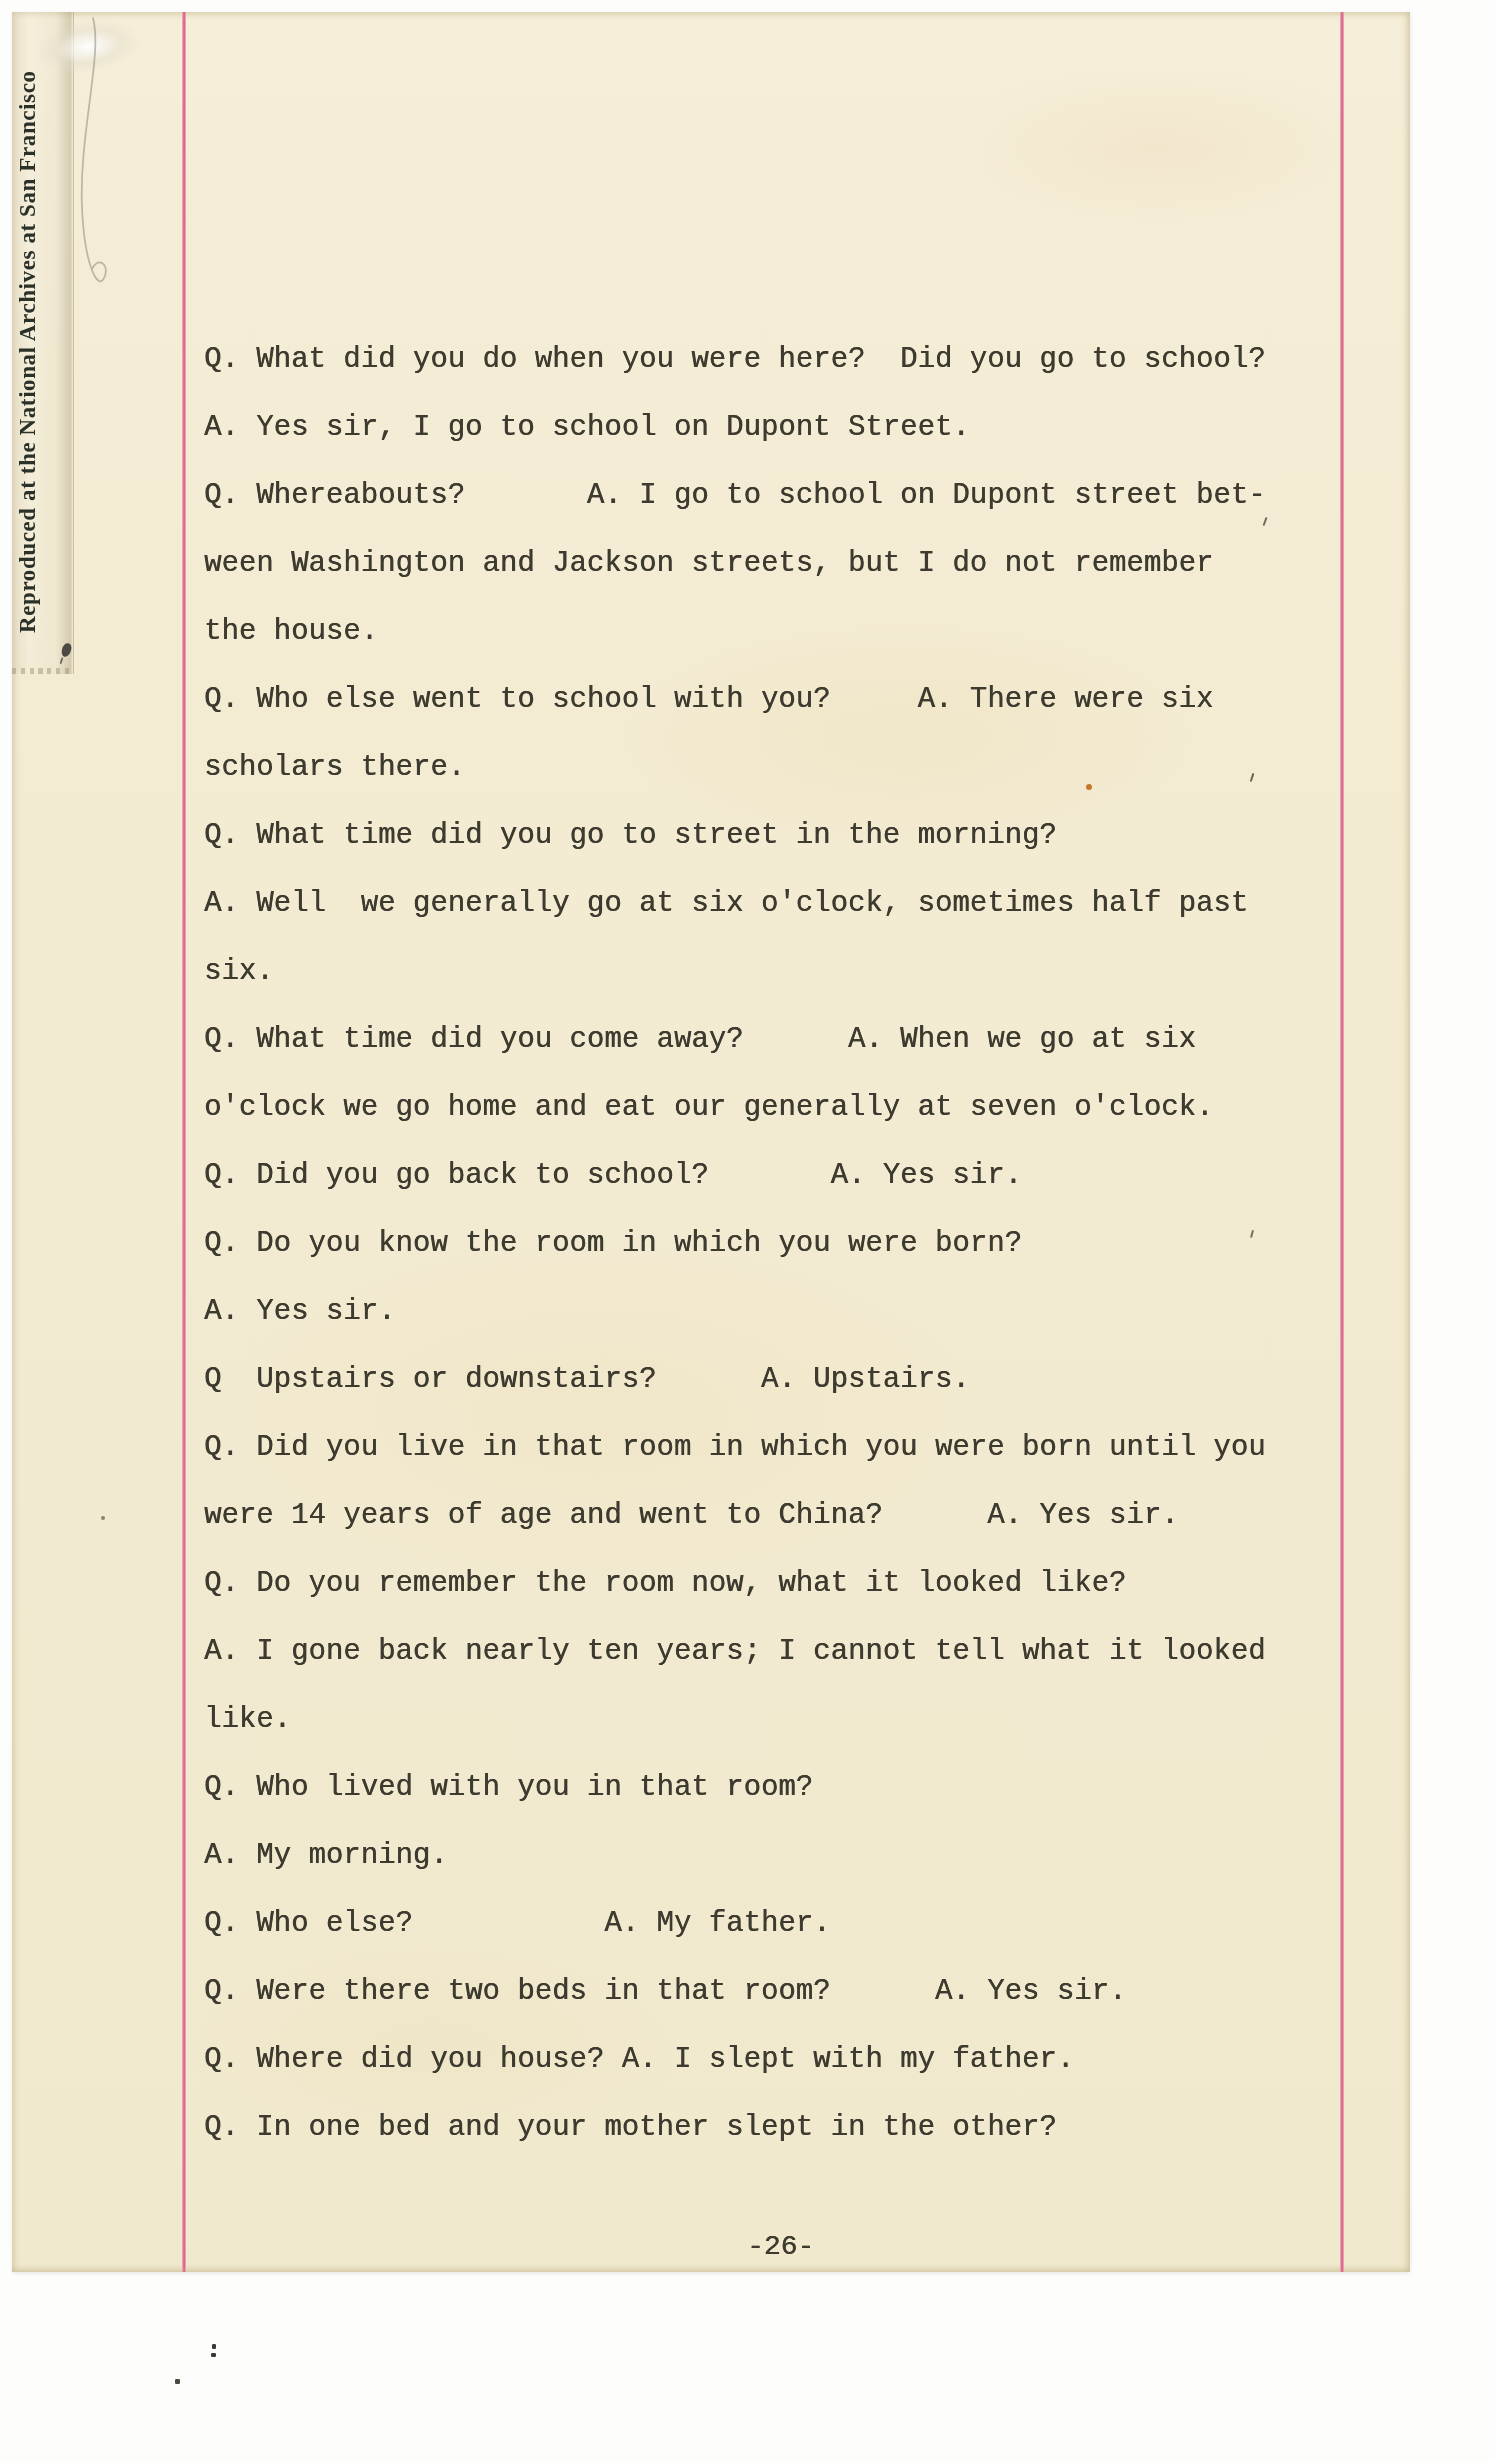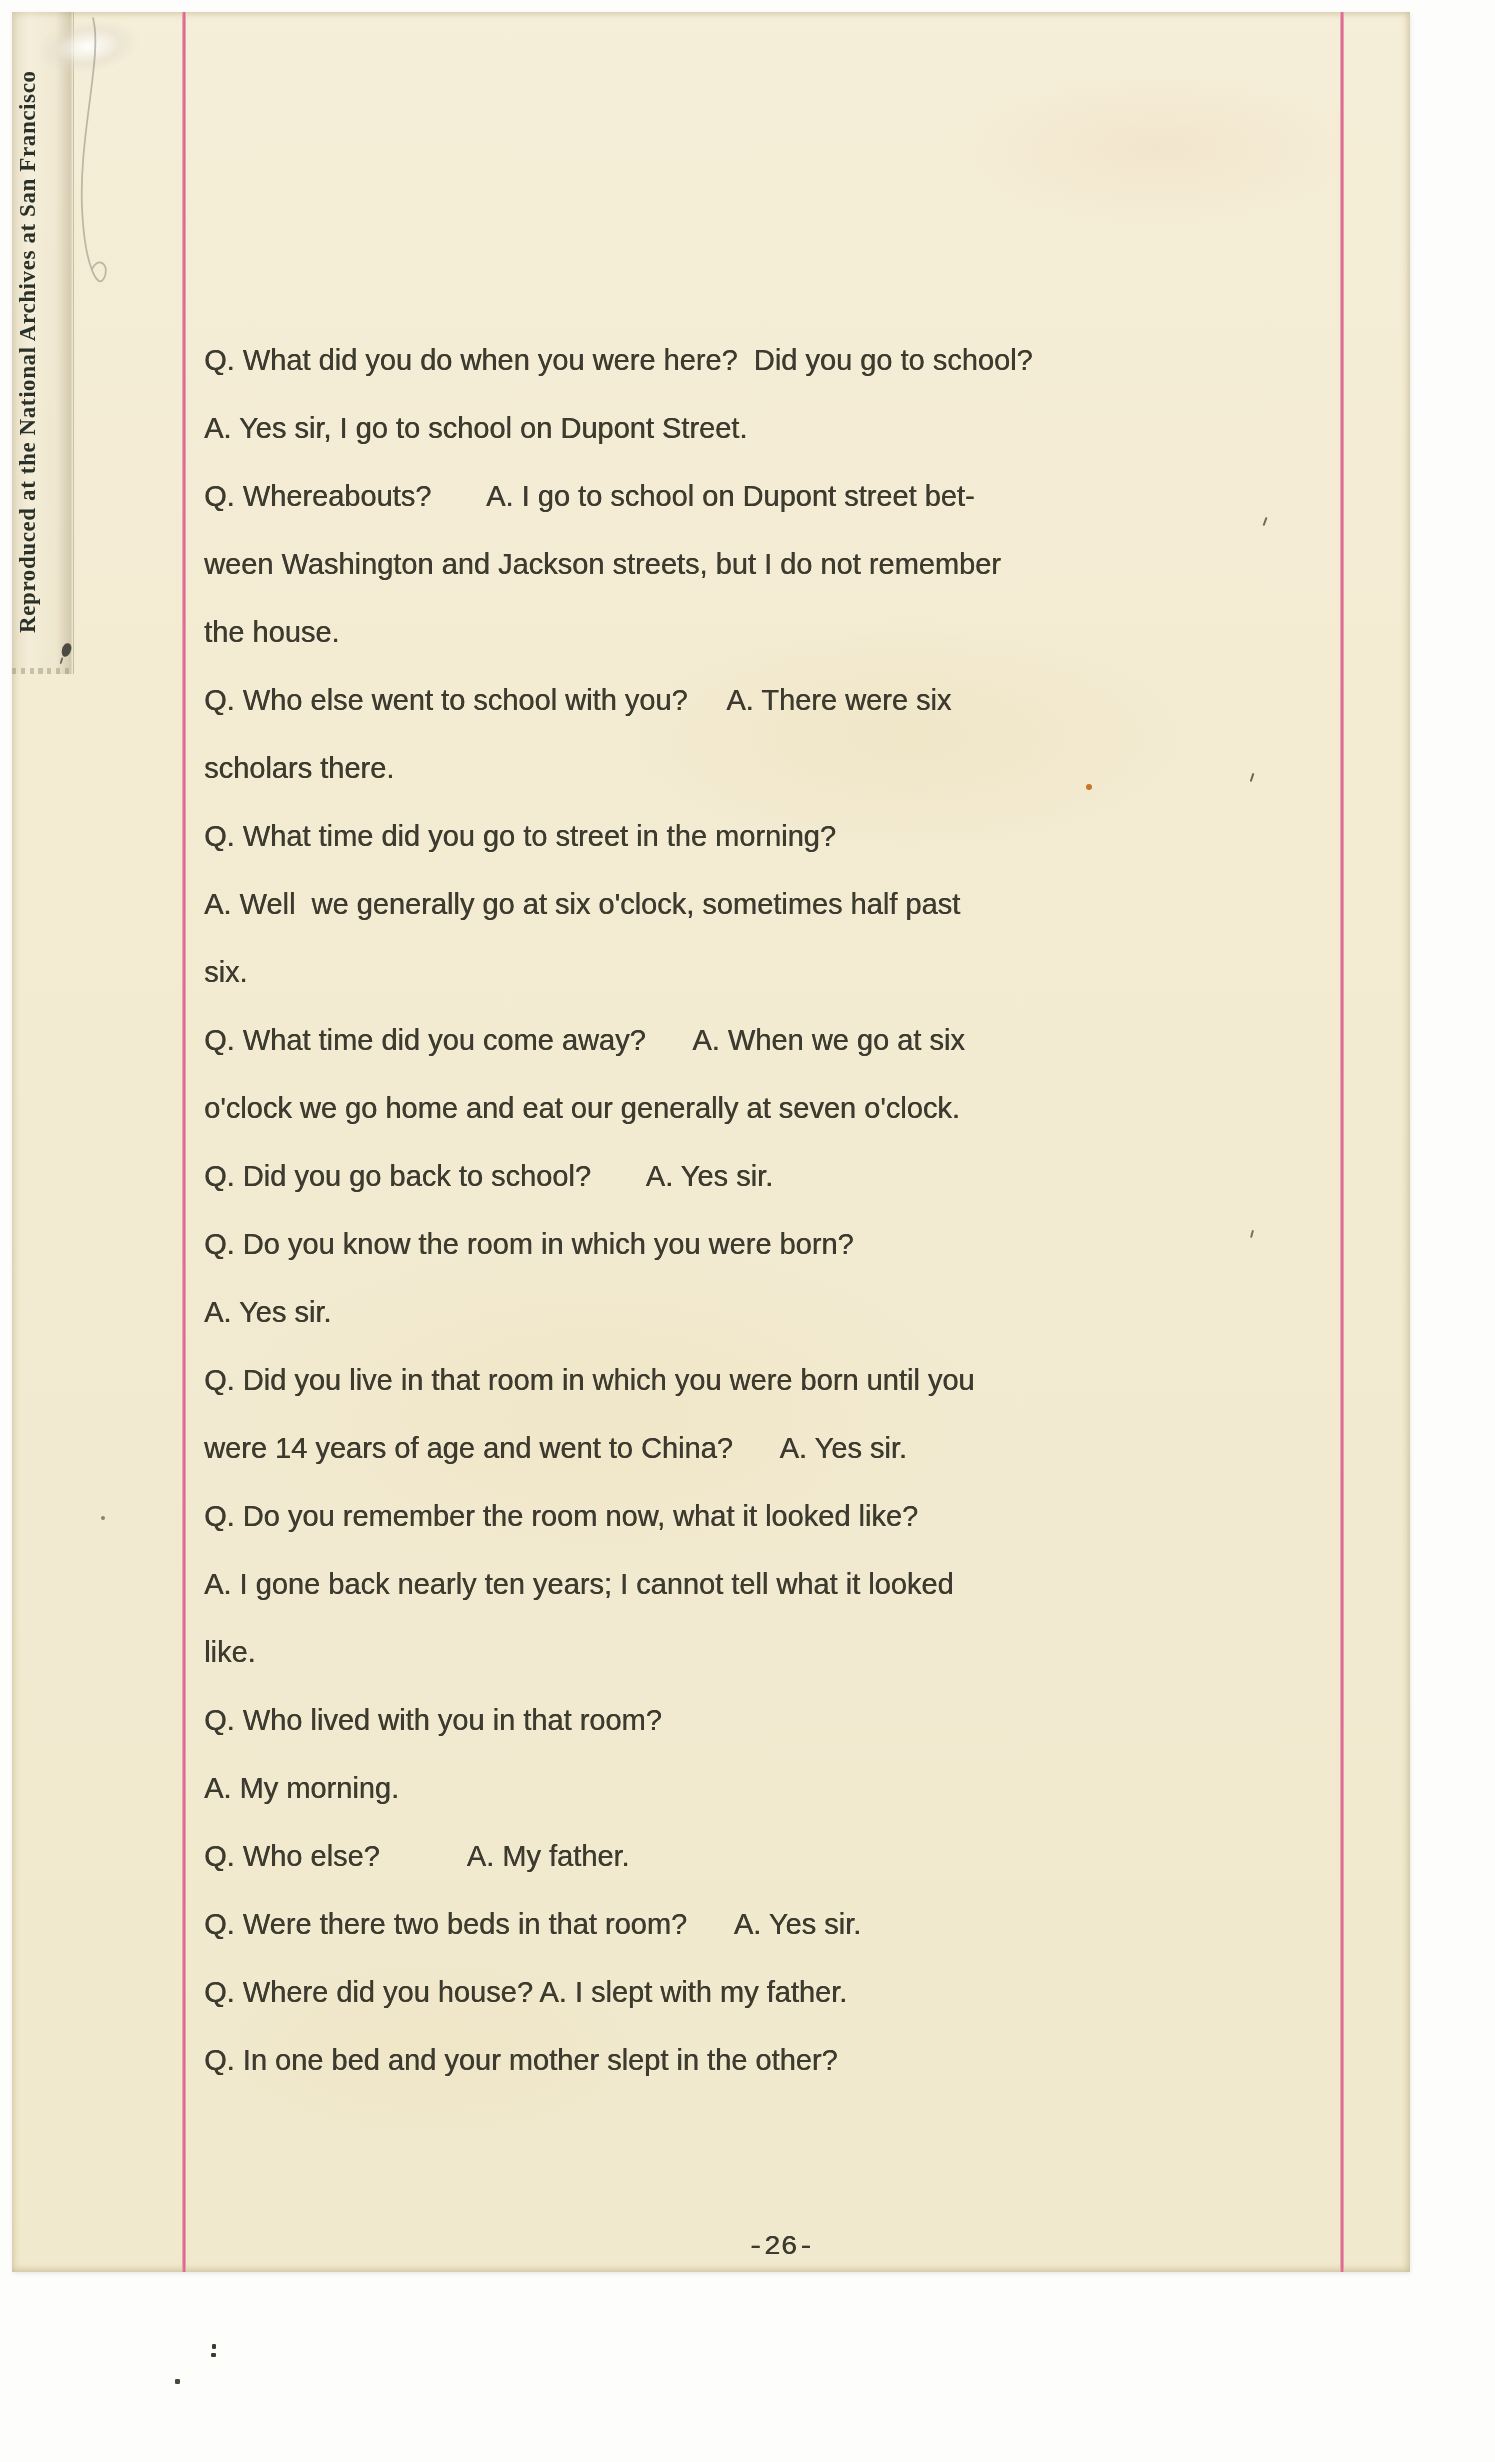--- a/index.html
+++ b/index.html
@@ -62,21 +62,21 @@
   
   .rule {
     position:absolute; top:11.7px; height:2260px; width:4.1px;
     background:linear-gradient(90deg,#f3bac7 0%, #dd7492 35%, #d96a8a 65%, #f3bac7 100%);
   }
   .rule-left  { left:182px; }
   .rule-right { left:1340px; }
   
   .transcript {
     position:absolute; left:204px; top:326px;
-    font-family:Liberation Sans, sans-serif;
+    font-family:Liberation Mono, monospace;
     font-size:29px; line-height:68px;
     color:#3d3b2f; text-shadow:0.4px 0 0 #3d3b2f;
   }
   .tline { white-space:pre; height:68px; }
   .page-number {
     position:absolute; left:747px; top:2231px;
     font-family:"Liberation Mono", monospace;
     font-size:28px; color:#3d3b2f; text-shadow:0.4px 0 0 #3d3b2f;
   }
   
@@ -116,20 +116,21 @@
     <div class="tline">Q. Who else went to school with you?     A. There were six</div>
     <div class="tline">scholars there.</div>
     <div class="tline">Q. What time did you go to street in the morning?</div>
     <div class="tline">A. Well  we generally go at six o'clock, sometimes half past</div>
     <div class="tline">six.</div>
     <div class="tline">Q. What time did you come away?      A. When we go at six</div>
     <div class="tline">o'clock we go home and eat our generally at seven o'clock.</div>
     <div class="tline">Q. Did you go back to school?       A. Yes sir.</div>
     <div class="tline">Q. Do you know the room in which you were born?</div>
     <div class="tline">A. Yes sir.</div>
+    <div class="tline">Q  Upstairs or downstairs?      A. Upstairs.</div>
     <div class="tline">Q. Did you live in that room in which you were born until you</div>
     <div class="tline">were 14 years of age and went to China?      A. Yes sir.</div>
     <div class="tline">Q. Do you remember the room now, what it looked like?</div>
     <div class="tline">A. I gone back nearly ten years; I cannot tell what it looked</div>
     <div class="tline">like.</div>
     <div class="tline">Q. Who lived with you in that room?</div>
     <div class="tline">A. My morning.</div>
     <div class="tline">Q. Who else?           A. My father.</div>
     <div class="tline">Q. Were there two beds in that room?      A. Yes sir.</div>
     <div class="tline">Q. Where did you house? A. I slept with my father.</div>

